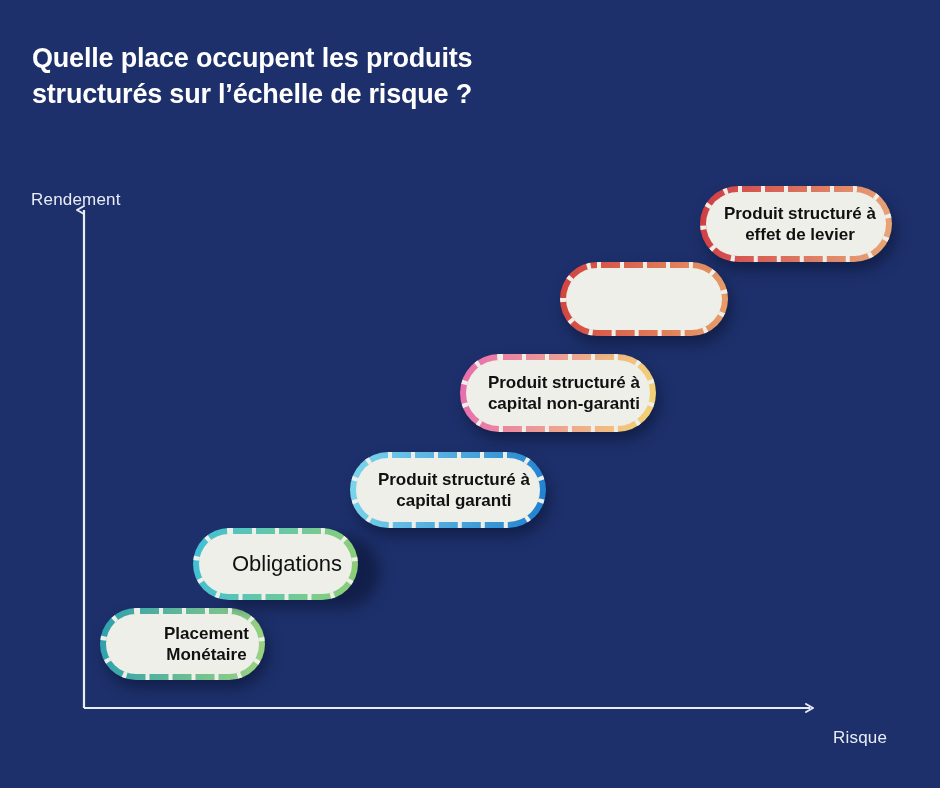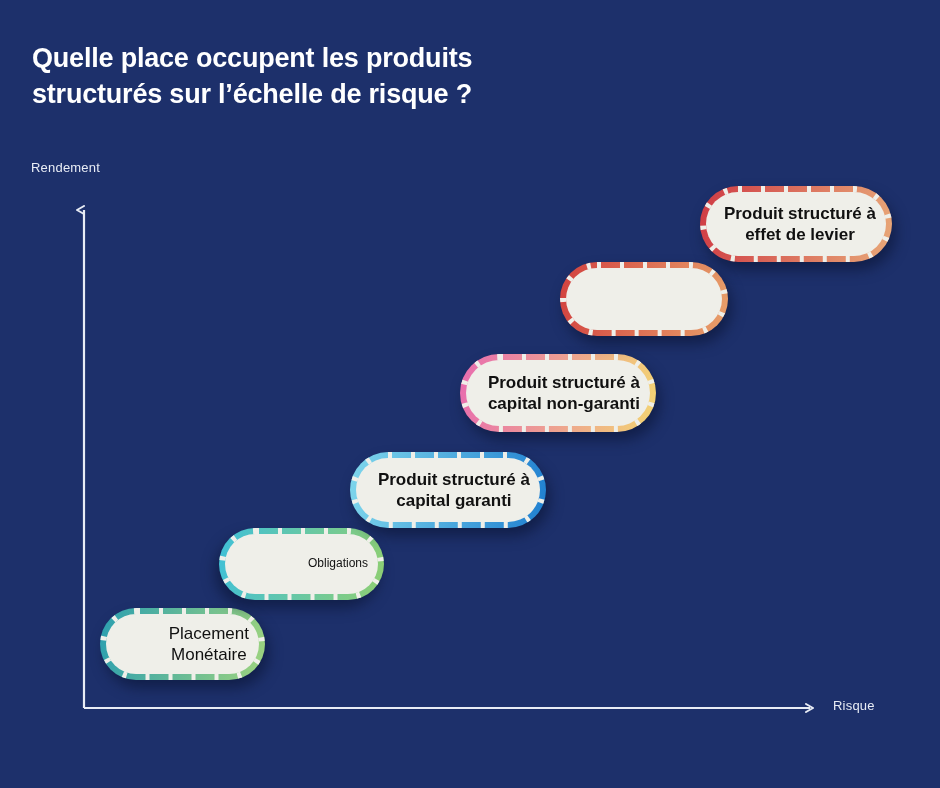--- a/index.html
+++ b/index.html
@@ -31,23 +31,24 @@
     font-weight: bold;
     line-height: 1.34;
     letter-spacing: -0.2px;
     white-space: pre-line;
   }
 
   
   .axis-label {
     position: absolute;
     color: #e8ecf5;
-    font-size: 13px;
+    font-size: 17px;
     font-weight: normal;
     letter-spacing: 0.2px;
+    margin-top: 30px;
   }
   #label-rendement { left: 31px; top: 160px; }
   #label-risque    { left: 833px; top: 698px; text-align: right; }
 
   
   #axes {
     position: absolute;
     left: 0; top: 0;
     width: 940px; height: 788px;
     pointer-events: none;
@@ -124,26 +125,26 @@
       <marker id="arrow-right" markerWidth="10" markerHeight="10" refX="5" refY="5" orient="auto" markerUnits="userSpaceOnUse">
         <path d="M1,1 L8,5 L1,9" fill="none" stroke="#e8ecf5" stroke-width="2" stroke-linecap="round" stroke-linejoin="round"></path>
       </marker>
     </defs>
     <line x1="84" y1="708" x2="84" y2="210" stroke="#e8ecf5" stroke-width="2.2" marker-end="url(#arrow-up)"></line>
     <line x1="84" y1="708" x2="810" y2="708" stroke="#e8ecf5" stroke-width="2.2" marker-end="url(#arrow-right)"></line>
   </svg>
 
   <div id="pills">
       <div class="shadow" style="left: 104px; top: 616px; width: 165px; height: 72px;"></div>
-      <div class="pill" style="left: 100px; top: 608px; width: 165px; height: 72px; font-size: 17px;"><div class="ring" style="background: linear-gradient(100deg, rgb(43, 159, 176) 0%, rgb(158, 212, 126) 100%);"></div><div class="body" style="background: rgb(239, 239, 233);"></div><svg class="dashes" viewBox="0 0 165 72" width="165" height="72">
+      <div class="pill" style="left: 100px; top: 608px; width: 165px; height: 72px; font-size: 17px; font-weight: bold;"><div class="ring" style="background: linear-gradient(100deg, rgb(43, 159, 176) 0%, rgb(158, 212, 126) 100%);"></div><div class="body" style="background: rgb(239, 239, 233);"></div><svg class="dashes" viewBox="0 0 165 72" width="165" height="72">
           <rect x="3" y="3" width="159" height="66" rx="33" ry="33" fill="none" stroke="#efefe9" stroke-width="6.5" stroke-dasharray="4 19" stroke-linecap="butt"></rect>
         </svg><span class="txt">Placement
 Monétaire</span></div>
       <div class="shadow" style="left: 215px; top: 536px; width: 165px; height: 72px;"></div>
-      <div class="pill" style="left: 219px; top: 528px; width: 165px; height: 72px; font-size: 12px;"><div class="ring" style="background: linear-gradient(100deg, rgb(63, 192, 216) 0%, rgb(143, 207, 114) 100%);"></div><div class="body" style="background: rgb(239, 239, 233);"></div><svg class="dashes" viewBox="0 0 165 72" width="165" height="72">
+      <div class="pill" style="left: 193px; top: 528px; width: 165px; height: 72px; font-size: 22px;"><div class="ring" style="background: linear-gradient(100deg, rgb(63, 192, 216) 0%, rgb(143, 207, 114) 100%);"></div><div class="body" style="background: rgb(239, 239, 233);"></div><svg class="dashes" viewBox="0 0 165 72" width="165" height="72">
           <rect x="3" y="3" width="159" height="66" rx="33" ry="33" fill="none" stroke="#efefe9" stroke-width="6.5" stroke-dasharray="4 19" stroke-linecap="butt"></rect>
         </svg><span class="txt">Obligations</span></div>
       <div class="shadow" style="left: 354px; top: 460px; width: 196px; height: 76px;"></div>
       <div class="pill bold" style="left: 350px; top: 452px; width: 196px; height: 76px; font-size: 17px;"><div class="ring" style="background: linear-gradient(100deg, rgb(127, 215, 236) 0%, rgb(31, 127, 208) 100%);"></div><div class="body" style="background: rgb(239, 239, 233);"></div><svg class="dashes" viewBox="0 0 196 76" width="196" height="76">
           <rect x="3" y="3" width="190" height="70" rx="35" ry="35" fill="none" stroke="#efefe9" stroke-width="6.5" stroke-dasharray="4 19" stroke-linecap="butt"></rect>
         </svg><span class="txt">Produit structuré à
 capital garanti</span></div>
       <div class="shadow" style="left: 464px; top: 362px; width: 196px; height: 78px;"></div>
       <div class="pill bold" style="left: 460px; top: 354px; width: 196px; height: 78px; font-size: 17px;"><div class="ring" style="background: linear-gradient(100deg, rgb(232, 107, 176) 0%, rgb(243, 213, 114) 100%);"></div><div class="body" style="background: rgb(239, 239, 233);"></div><svg class="dashes" viewBox="0 0 196 78" width="196" height="78">
           <rect x="3" y="3" width="190" height="72" rx="36" ry="36" fill="none" stroke="#efefe9" stroke-width="6.5" stroke-dasharray="4 19" stroke-linecap="butt"></rect>

